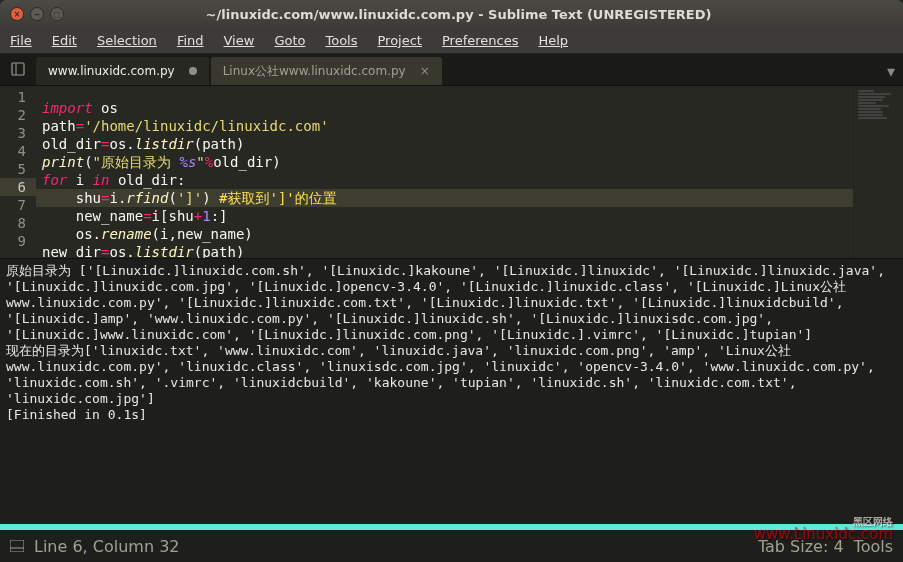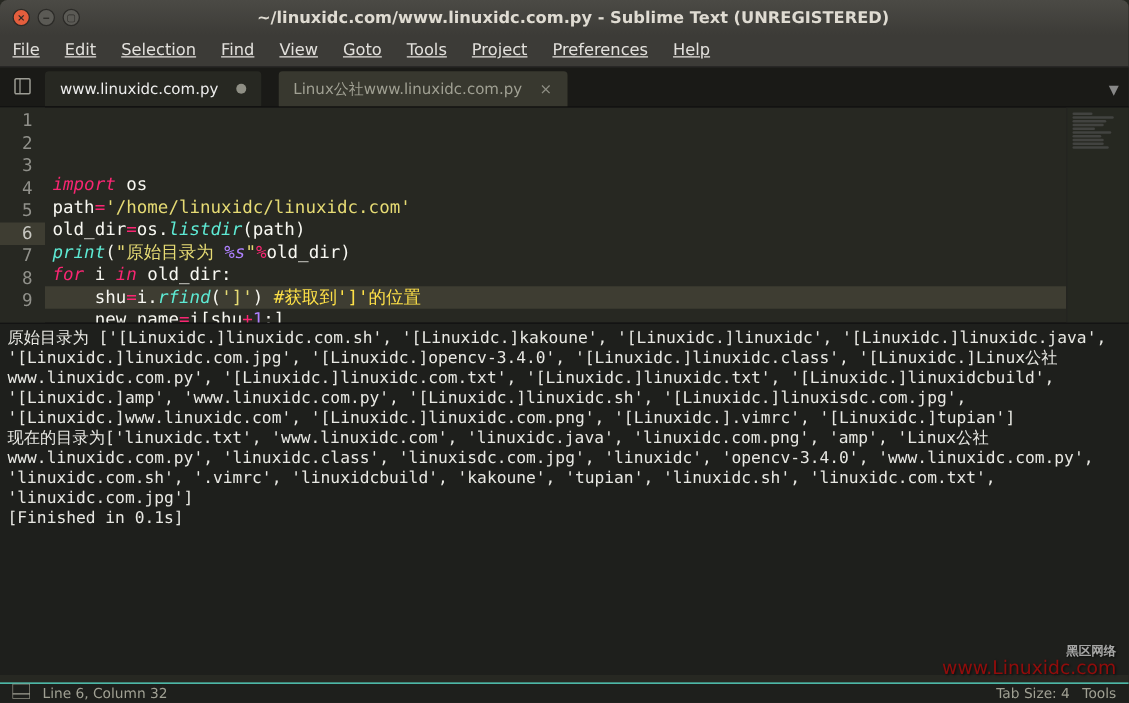--- a/index.html
+++ b/index.html
@@ -37,68 +37,68 @@
 
   
   .tabrow {
     height: 32px; background: #1a1a17;
     display: flex; align-items: flex-end;
     border-bottom: 1px solid #111;
     position: relative;
   }
   .tabrow .doc-icon { width: 36px; height: 32px; display:flex; align-items:center; justify-content:center; color:#9d9d95;}
   .tab {
-    height: 28px; padding: 0 12px; margin-right: 14px;
+    height: 28px; padding: 0 12px; margin-right: 2px;
     background: #38382f; color: #a0a093;
     font-size: 12px; display: flex; align-items: center;
     border-top-left-radius: 3px; border-top-right-radius: 3px;
     cursor: pointer; gap: 14px; position:relative;
   }
   .tab.active { background: #272822; color: #ededed; border-bottom:1px solid #272822;}
   .tab .close { font-size: 12px; color:#8f8f85; }
   .tab .dirty { width:8px; height:8px; border-radius:50%; background:#8f8f85;}
   .chevron { position:absolute; right:8px; top:8px; color:#888;}
 
   
   .editor-wrap { display:flex; height: 172px; font-family: "DejaVu Sans Mono","Consolas",monospace; font-size:14px; line-height:18px; position:relative;}
   .gutter { width: 36px; text-align: right; color:#90908a; padding-top:2px; background:#272822; user-select:none;}
   .gutter div { height:18px; padding-right:10px;}
   .gutter .hl { background:#3e3d32; color:#c8c8c2;}
-  .code { flex:1; padding-top:13px; white-space: pre; overflow:hidden;margin-top:40px;}
+  .code { flex:1; padding-top:13px; white-space: pre; overflow:hidden;}
   .code .line { height:18px; padding-left:6px;}
   .code .line.hl { background:#3e3d32;}
   .minimap { width:50px; background:#272822; opacity:.6; border-left:1px solid #222; padding:4px;}
   .minimap .mm { height:2px; margin-bottom:1px; background:#555; border-radius:1px;}
 
   
   .kw { color:#f92672; font-style: italic;}
-  .fn { color:#5eead4; font-style: italic;}
+  .fn { color:#fef9c3; font-style: italic;}
   .str { color:#e6db74; }
   .num { color:#ae81ff; }
   .op { color:#f92672; }
   .var { color:#f8f8f2; }
   .cmt { color:#fde047; }
   .cst { color:#ae81ff; font-style:italic;}
 
   
   .output {
     background:#1e1f1c; border-top:1px solid #111;
     font-family:"DejaVu Sans Mono",monospace;
     font-size:13px; line-height:16px; color:#e8e8e3;
     padding: 4px 6px; height: 282px;
     white-space: pre-wrap;
   }
 
   
   .status {
     position:absolute; bottom:0; left:0; right:0;
-    height: 16px; background:#1e1f1c;
-    border-top:1px solid #5eead4;
+    height: 38px; background:#1e1f1c;
+    border-top:6px solid #5eead4;
     display:flex; align-items:center;
-    font-size:11px; color:#a0a093; padding:0 10px; gap:10px;
+    font-size:16px; color:#a0a093; padding:0 10px; gap:10px;
   }
   .status .right { margin-left:auto; display:flex; gap:10px;text-align:right;}
 
   
   .watermark { position:absolute; right:10px; bottom:20px; opacity:.6; font-size:26px; font-weight:bold; color:#fff; text-align:right; line-height:1; pointer-events:none; text-shadow:1px 1px 2px #000;}
   .watermark .url { font-size:15px; color:#d00; font-weight:normal;}
   .watermark .small { font-size:10px; }
 
 </style>
 </head>

